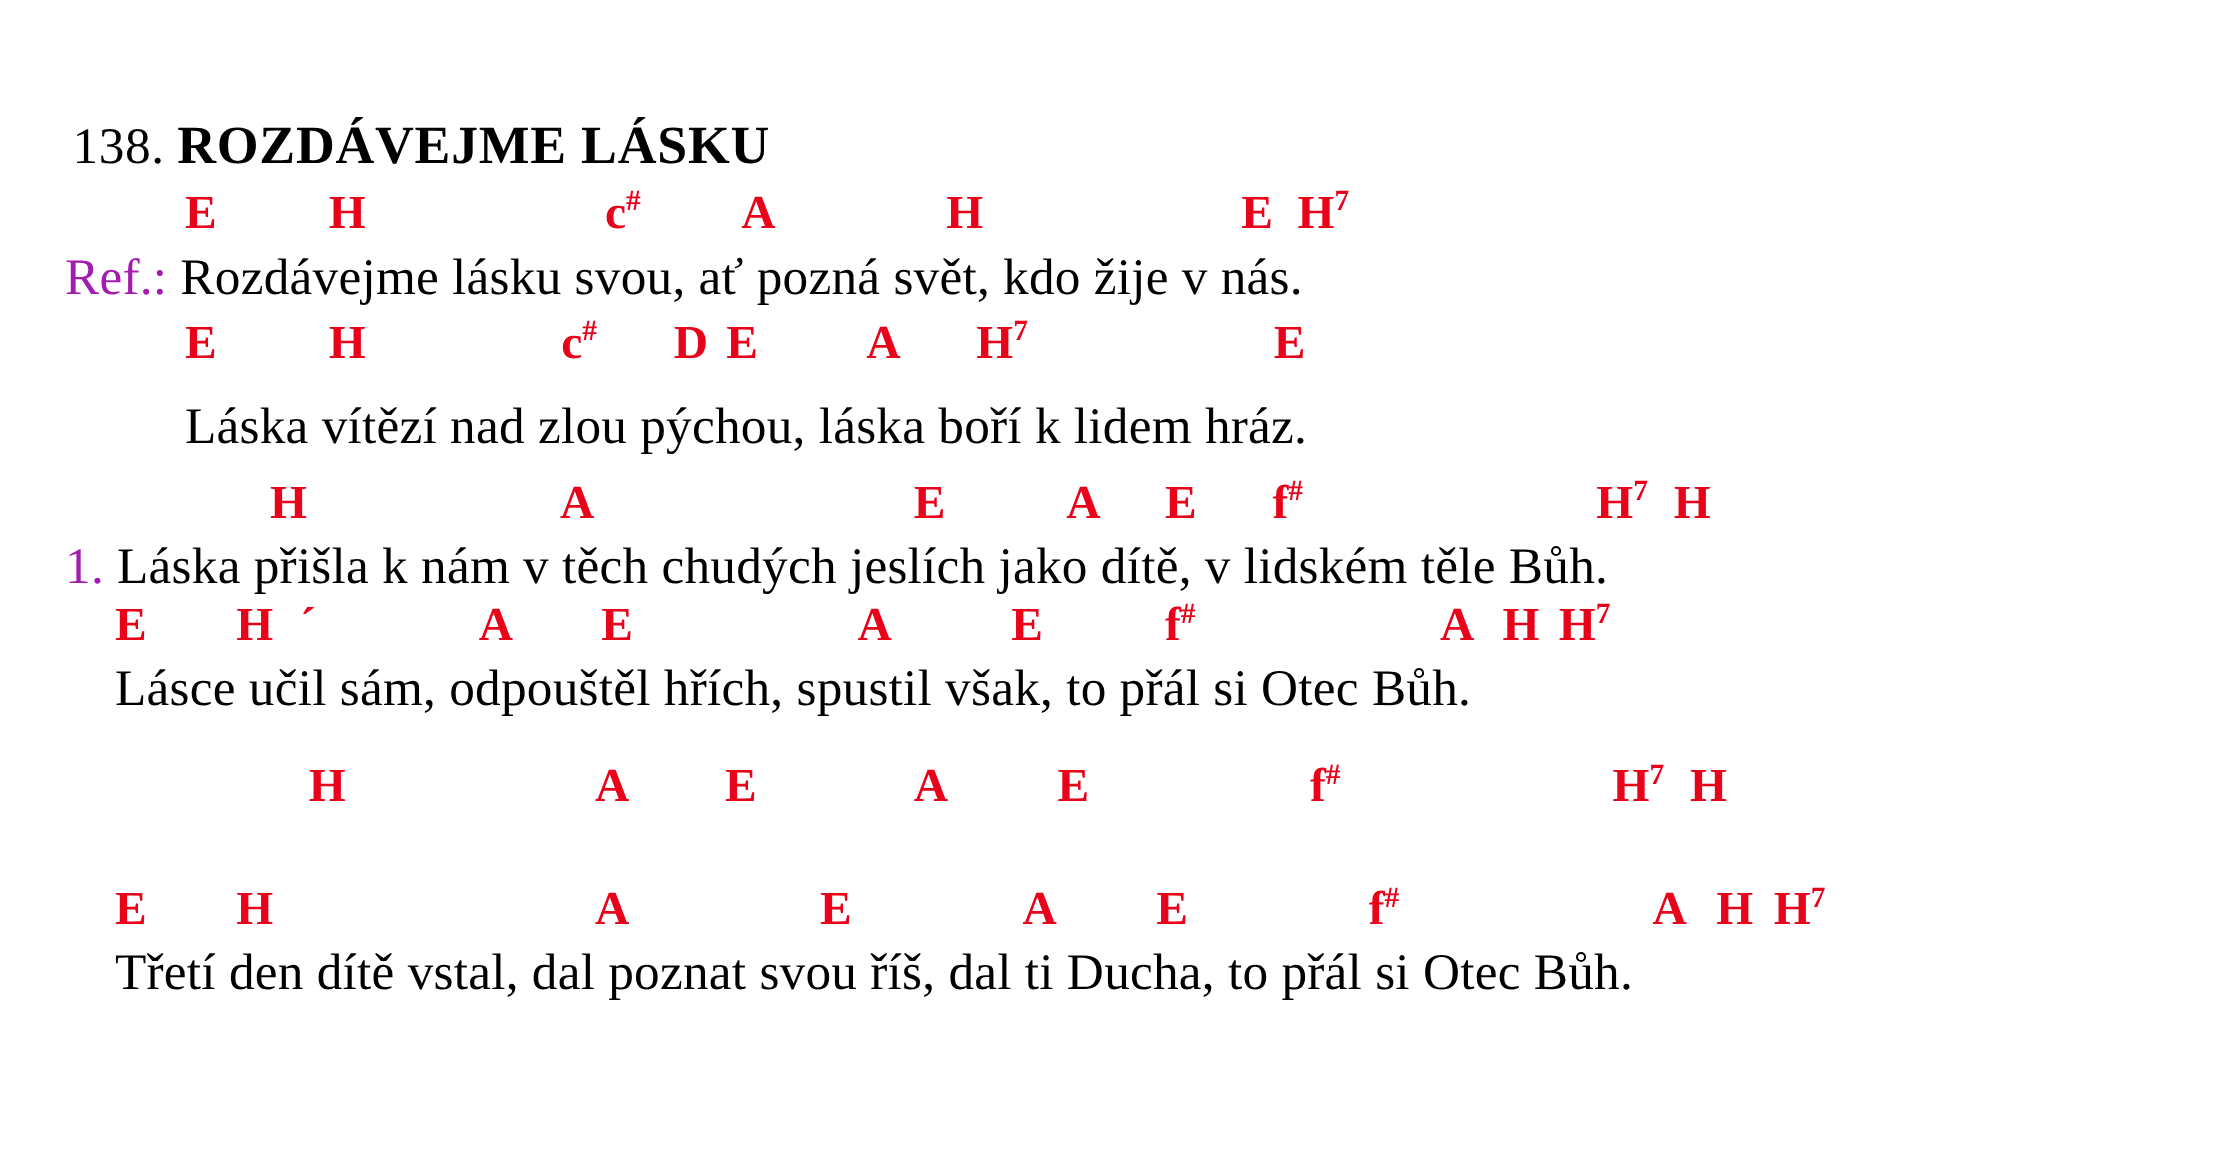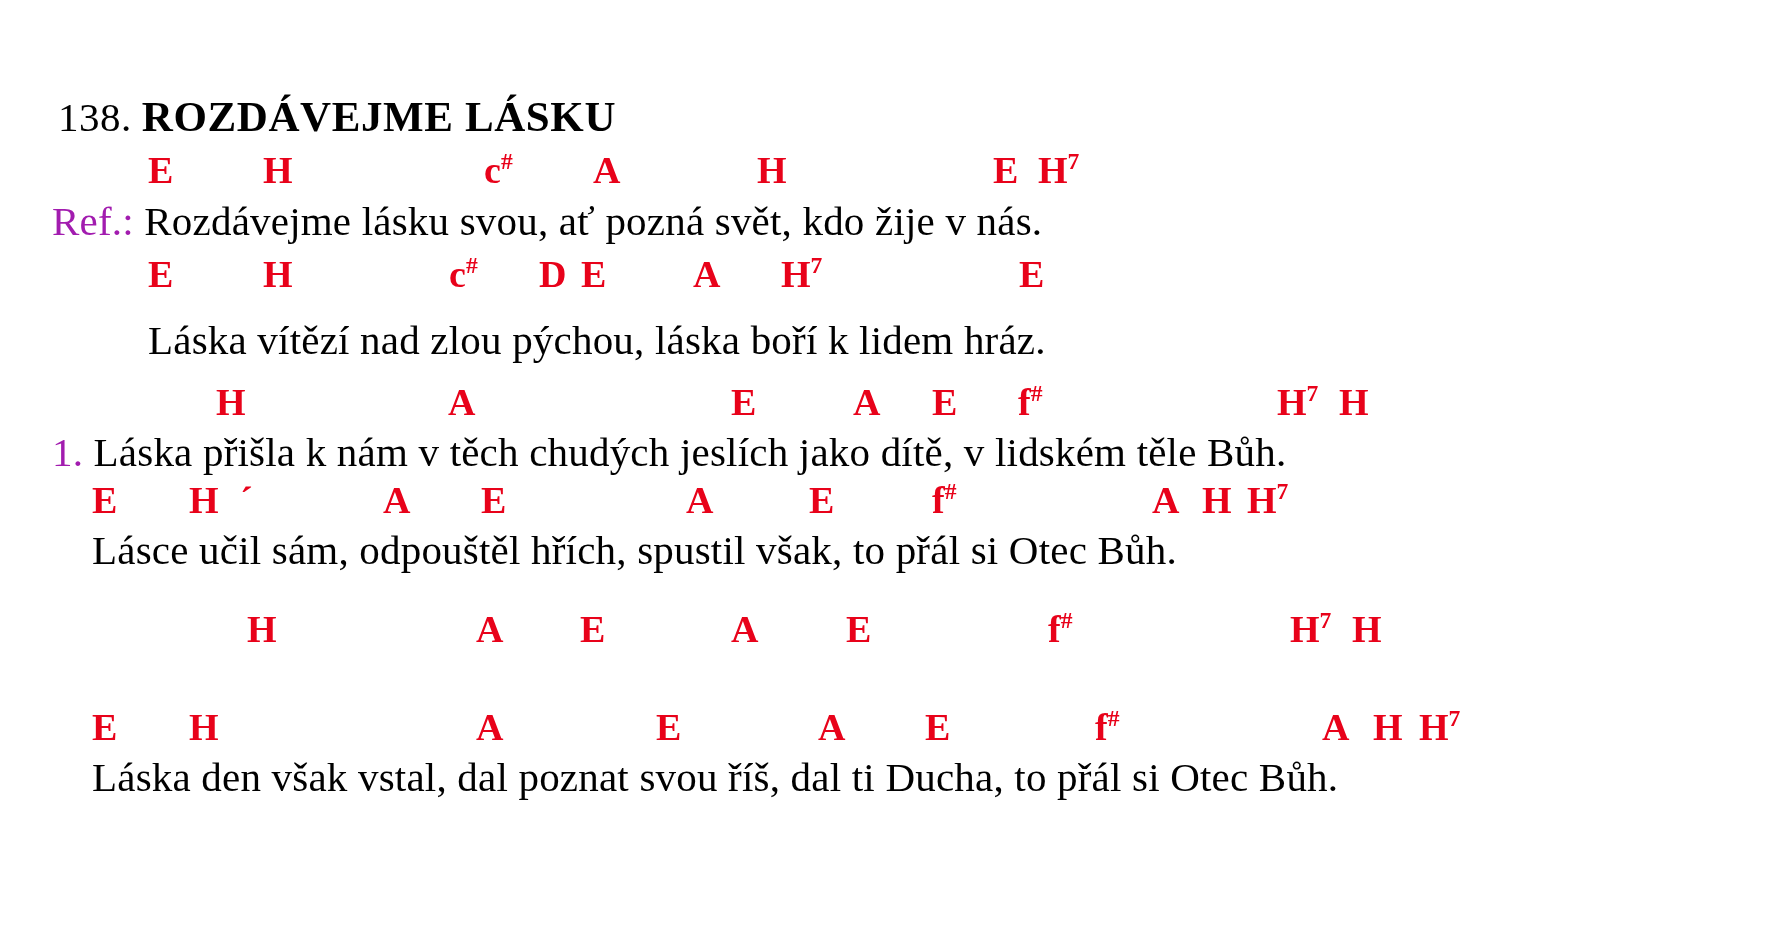--- a/index.html
+++ b/index.html
@@ -158,16 +158,16 @@
     <span class="chord" style="left:656px;">E</span>
     <span class="chord" style="left:818px;">A</span>
     <span class="chord" style="left:925px;">E</span>
     <span class="chord" style="left:1095px;">f<sup>#</sup></span>
     <span class="chord" style="left:1322px;">A</span>
     <span class="chord" style="left:1373px;">H</span>
     <span class="chord" style="left:1419px;">H<sup>7</sup></span>
   </div>
 
   <div class="abs lyric" style="left:92px; top:753px;">
-    <span>Láska den však vstal, dal poznat svou říš, dal ti Ducha, to přál si Otec Bůh.</span>
+    <span>Třetí den dítě vstal, dal poznat svou říš, dal ti Ducha, to přál si Otec Bůh.</span>
   </div>
 
 </div>
 
 </body></html>

